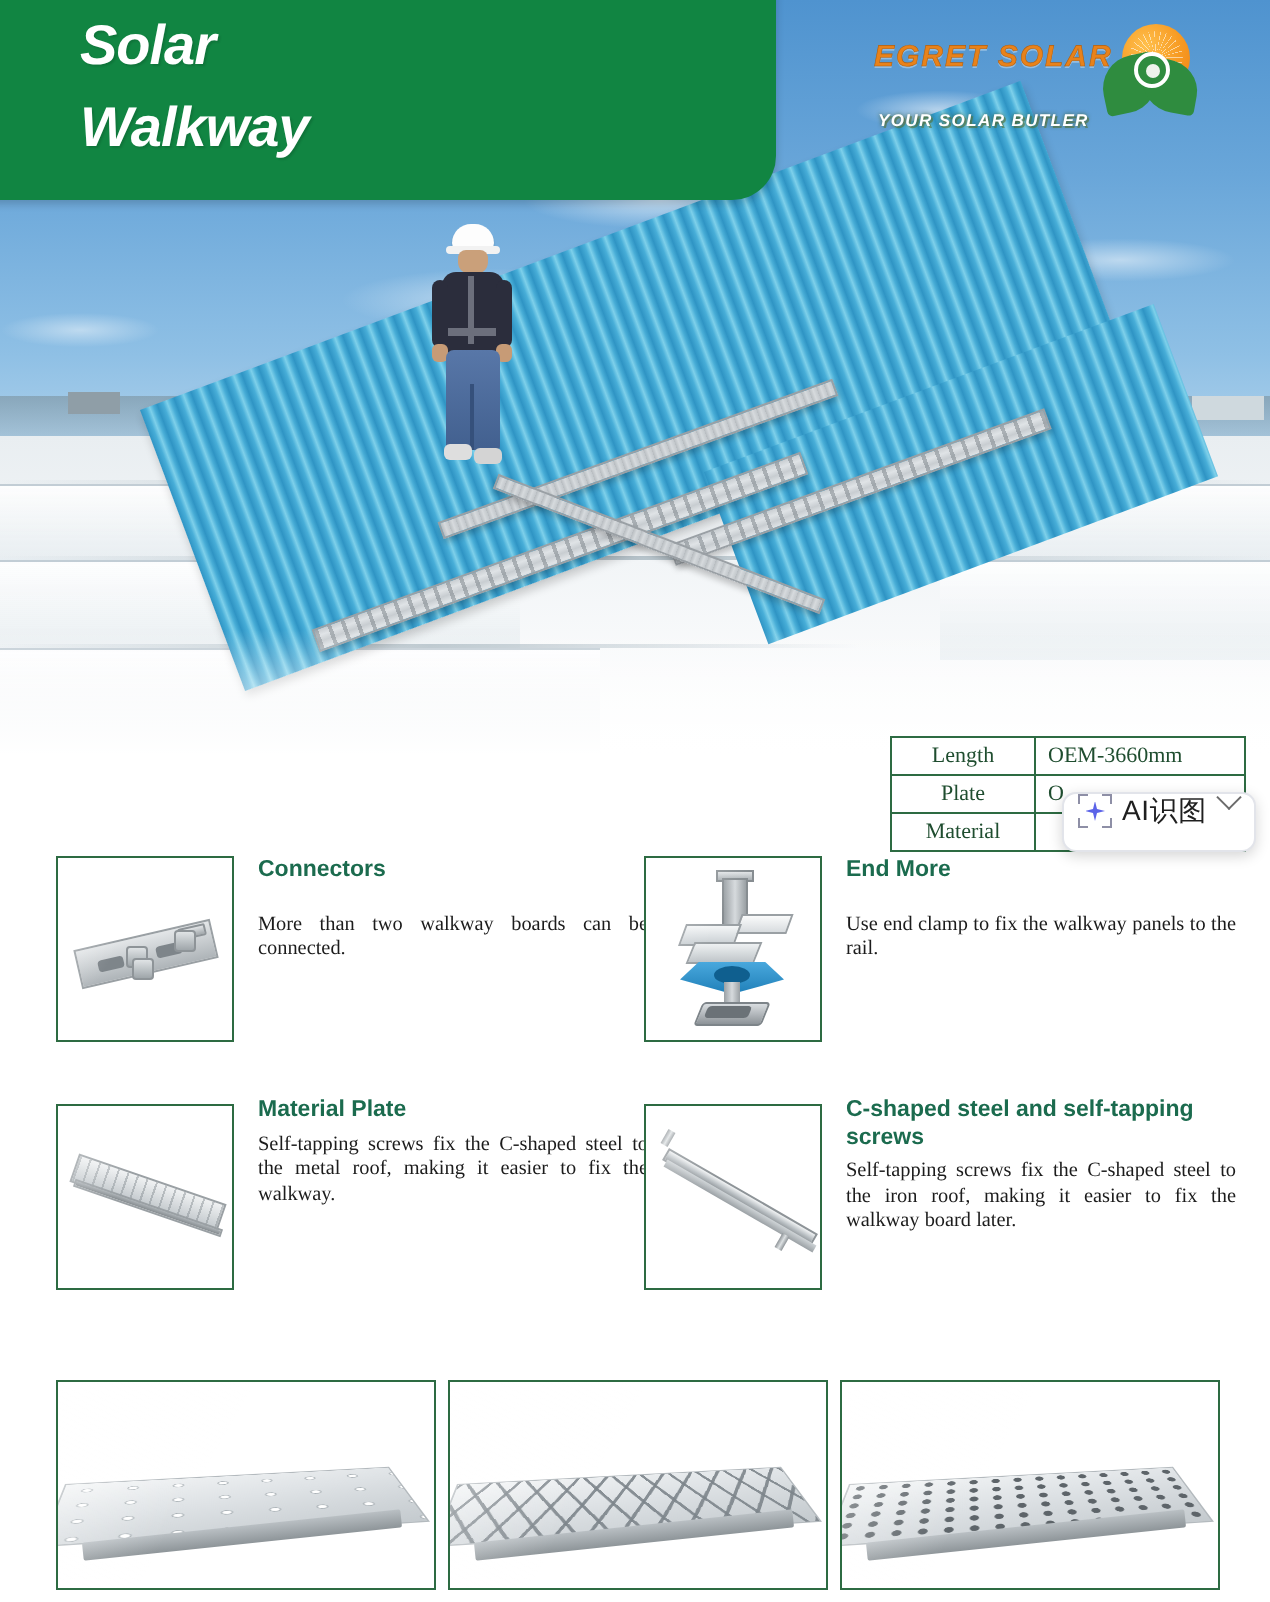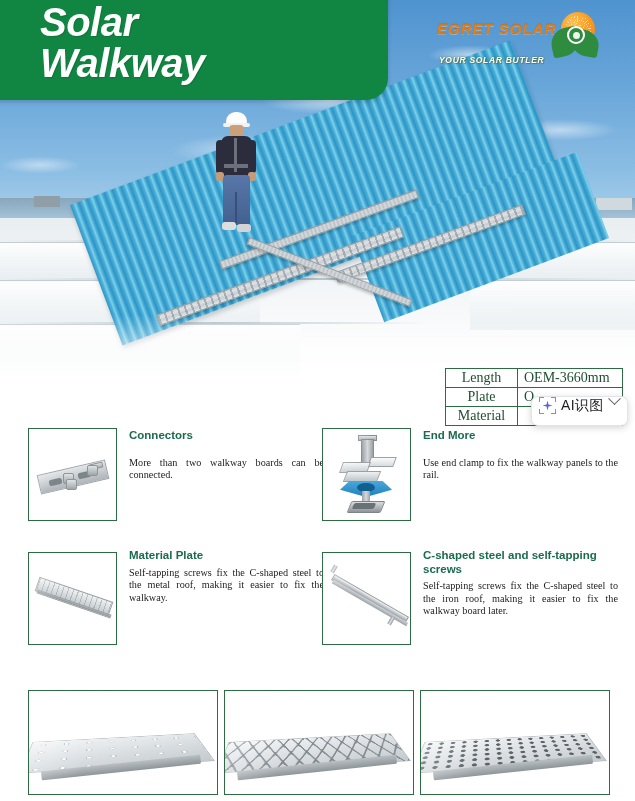--- a/index.html
+++ b/index.html
@@ -130,21 +130,21 @@
     background:#118542;
     border-radius: 0 0 22px 0;
     box-shadow: 0 2px 4px rgba(0,0,0,.18);
   }
   .banner-title {
     position:absolute; left:50px; top:14px;
     color:#ffffff;
     font-family:"Liberation Sans", sans-serif;
     font-style: italic;
     font-weight: bold;
-    font-size: 40px;
+    font-size: 28px;
     line-height: 41px;
     letter-spacing:-0.5px;
     white-space: pre-line;
     text-shadow: 1px 1px 1px rgba(0,0,0,.12);
   }
 
   
   .logo { position:absolute; left:437px; top:10px; width:190px; height:54px; }
   .logo-name {
     position:absolute; left:0; top:10px;
@@ -200,21 +200,21 @@
   .spec-table {
     position:absolute; left:445px; top:368px;
     width:178px;
     border-collapse: collapse;
     background: rgba(255,255,255,.92);
     font-family:"Liberation Serif", serif;
   }
   .spec-table td {
     border:1.5px solid #2d6b42;
     height:19px;
-    font-size:14px;
+    font-size:11px;
     color:#1f4d2f;
     padding:0 6px;
   }
   .spec-table td.k { width:72px; text-align:center; }
   .spec-table td.v { text-align:left; }
 
   
   .ai-btn {
     position:absolute; left:531px; top:396px;
     display:flex; gap:5px;

